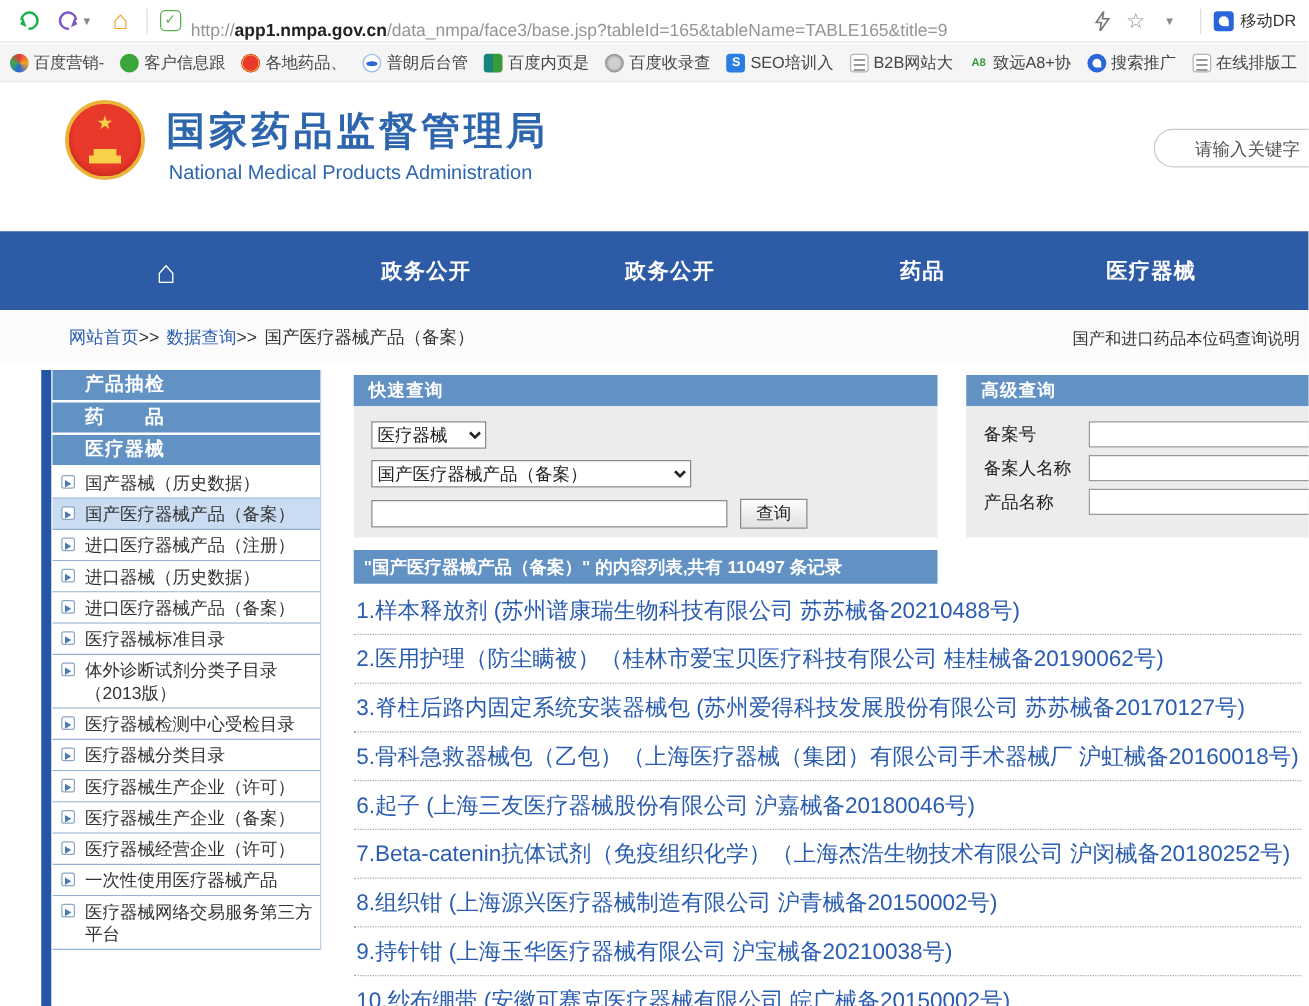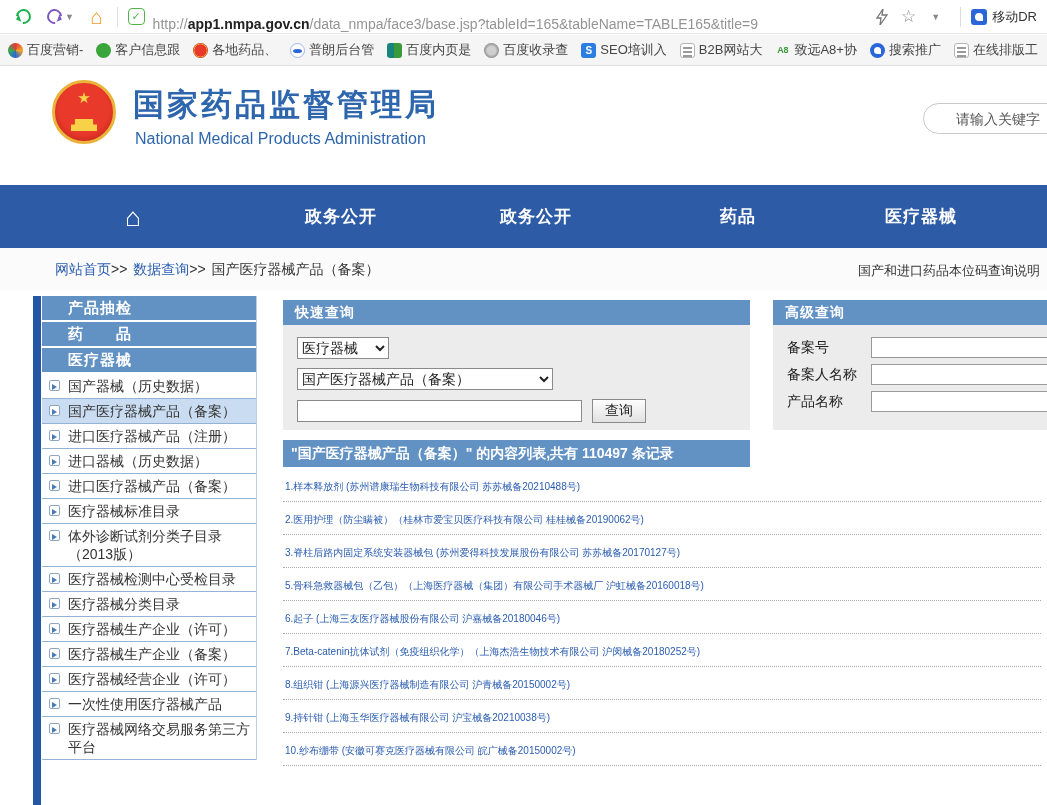--- a/index.html
+++ b/index.html
@@ -126,21 +126,21 @@
   .adv-row { display:flex; align-items:center; margin-bottom:6px; }
   .adv-label { width:84px; font-size:14px; color:#222; flex:0 0 auto; }
   .adv-input { width:250px; height:21px; border:1px solid #999; outline:none; font-size:13px; padding:0 3px; }
 
   
   .results-header { position:absolute; left:0; top:145px; width:467px; height:27px; background:#6291c4;
                     color:#fff; font-size:14px; font-weight:bold; line-height:27px; padding-left:8px;
                     white-space:nowrap; }
   .results { position:absolute; left:0; top:174px; width:758px; }
   .result-row { border-bottom:1px dotted #a9a9a9; padding:7px 0 7px 2px; }
-  .result-link { font-size:10px; color:#2a5db0; text-decoration:none; cursor:pointer; white-space:nowrap; }
+  .result-link { font-size:18px; color:#2a5db0; text-decoration:none; cursor:pointer; white-space:nowrap; }
 </style>
 </head>
 <body>
 
 <div id="page">
 
   <div class="toolbar">
     <span class="tb-btn">
         <span class="circ refresh"></span>
       </span>

